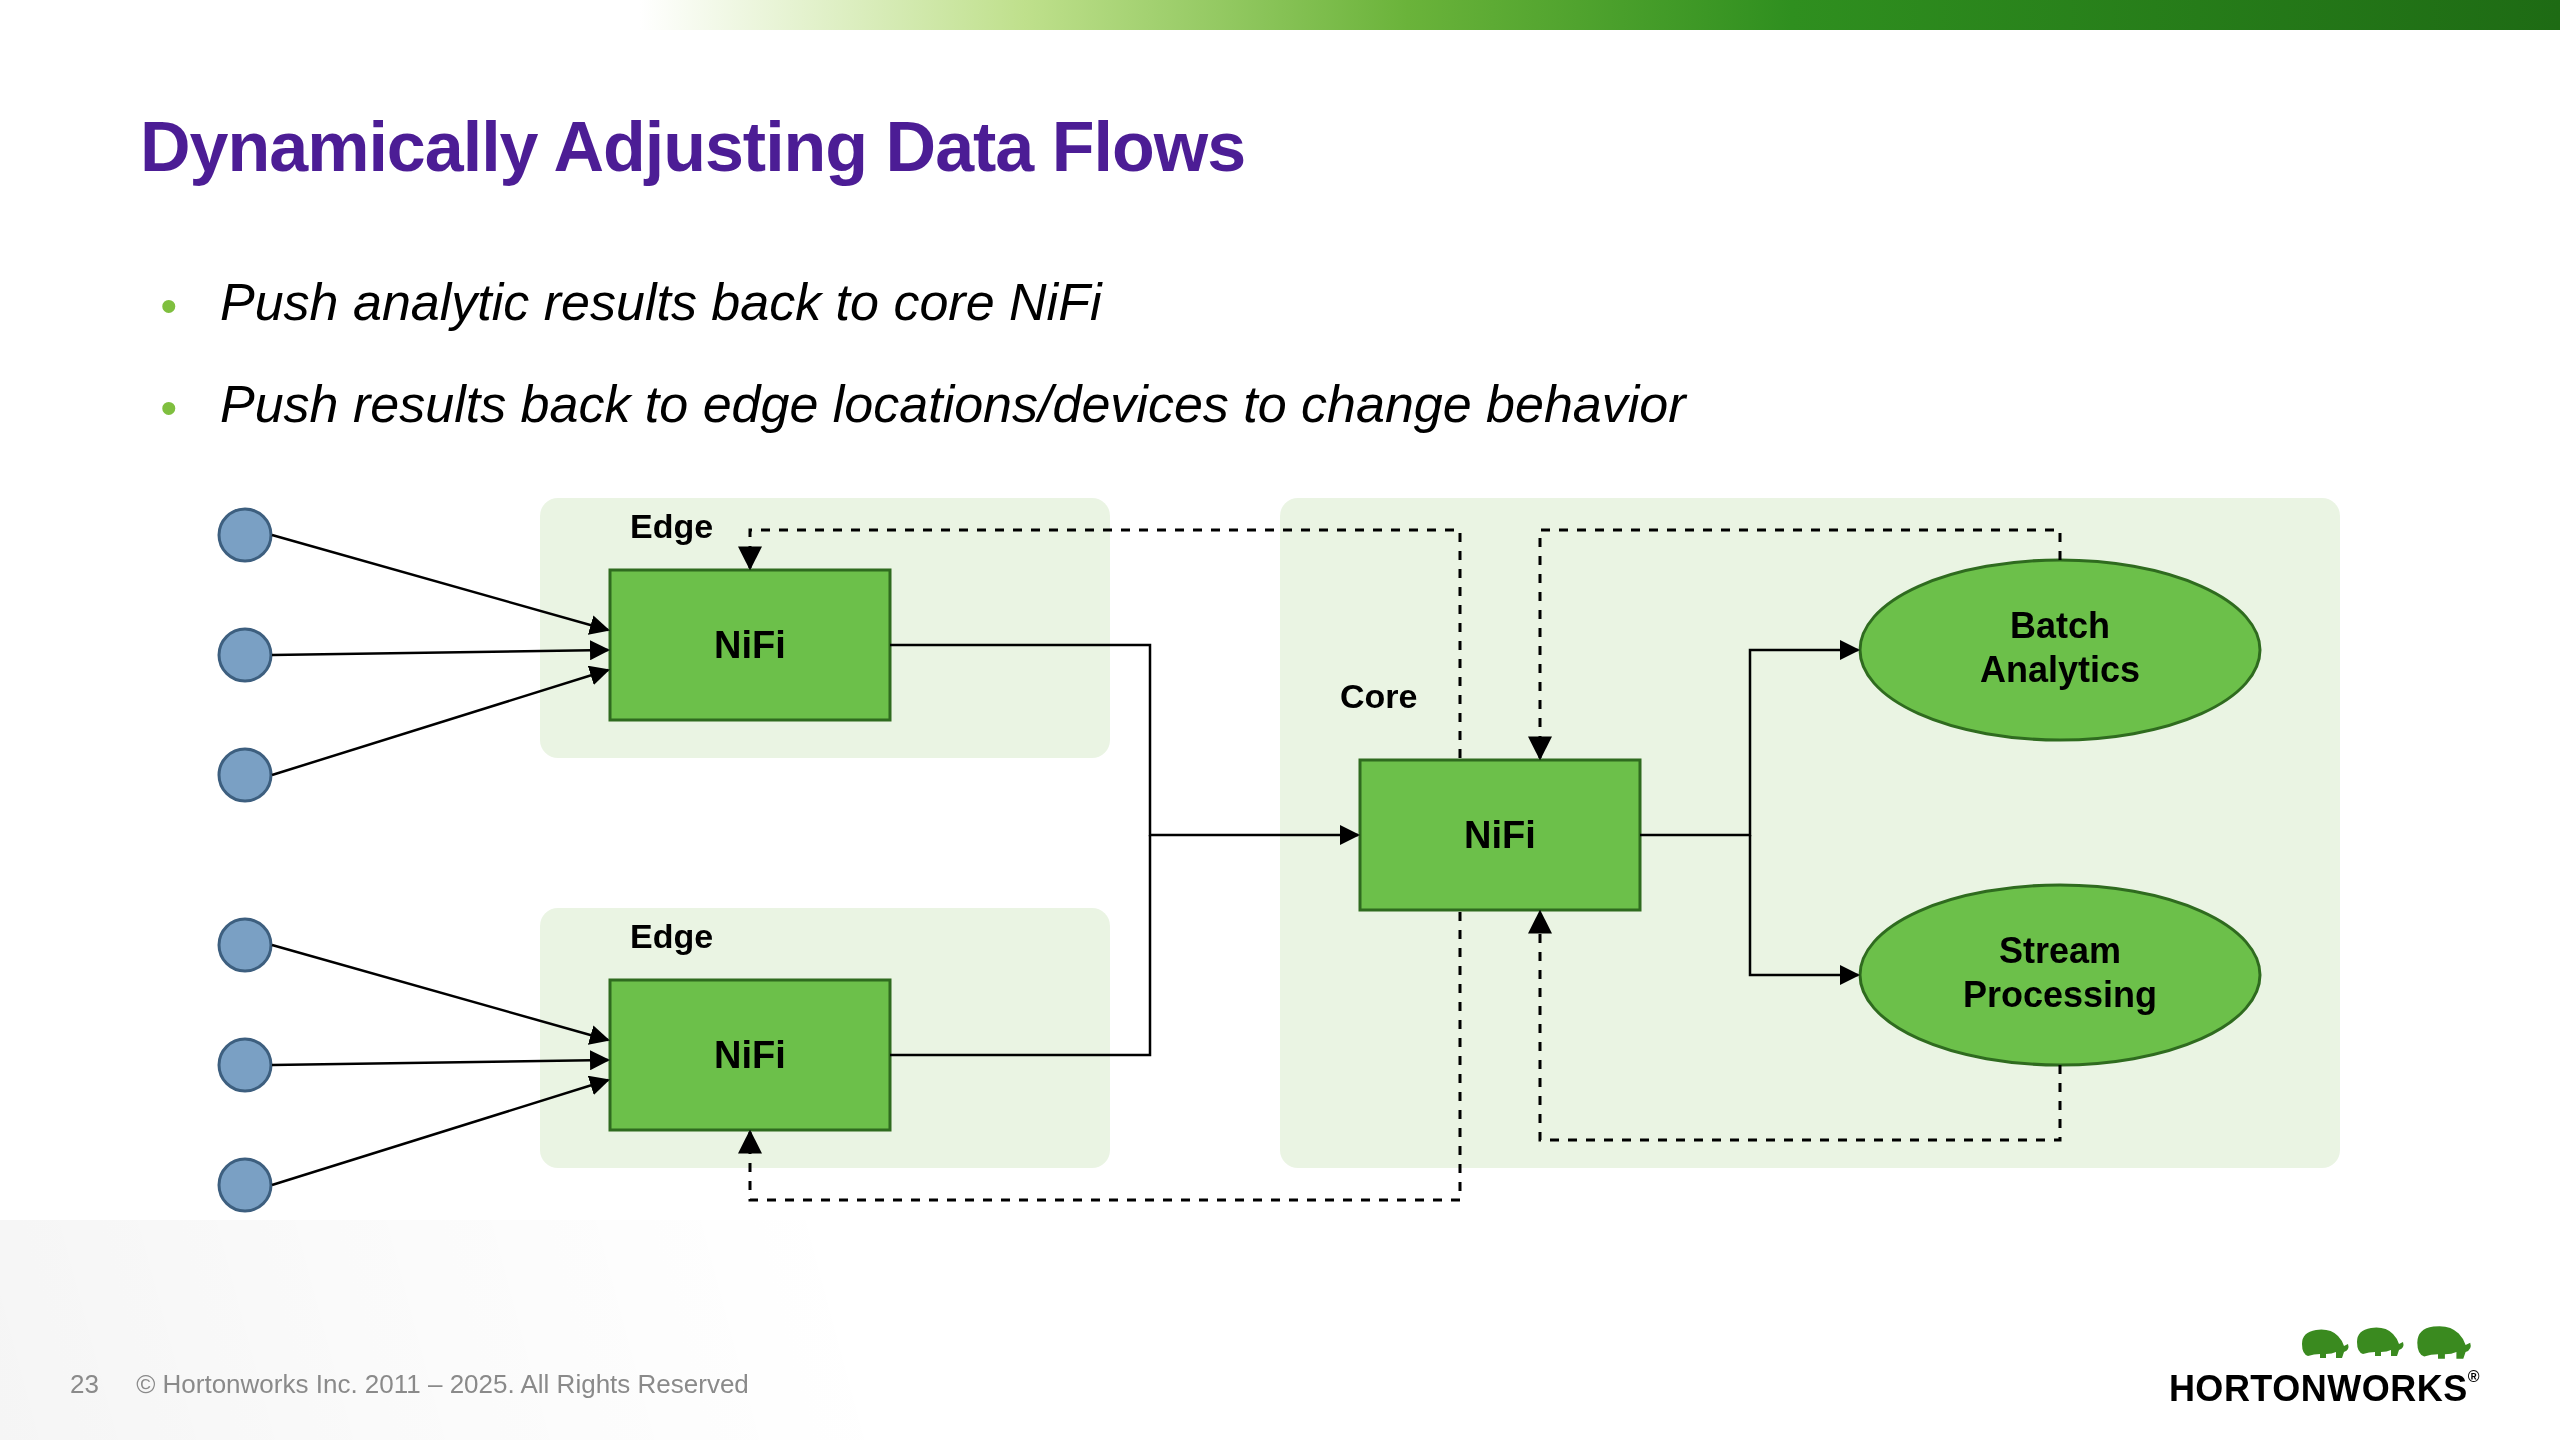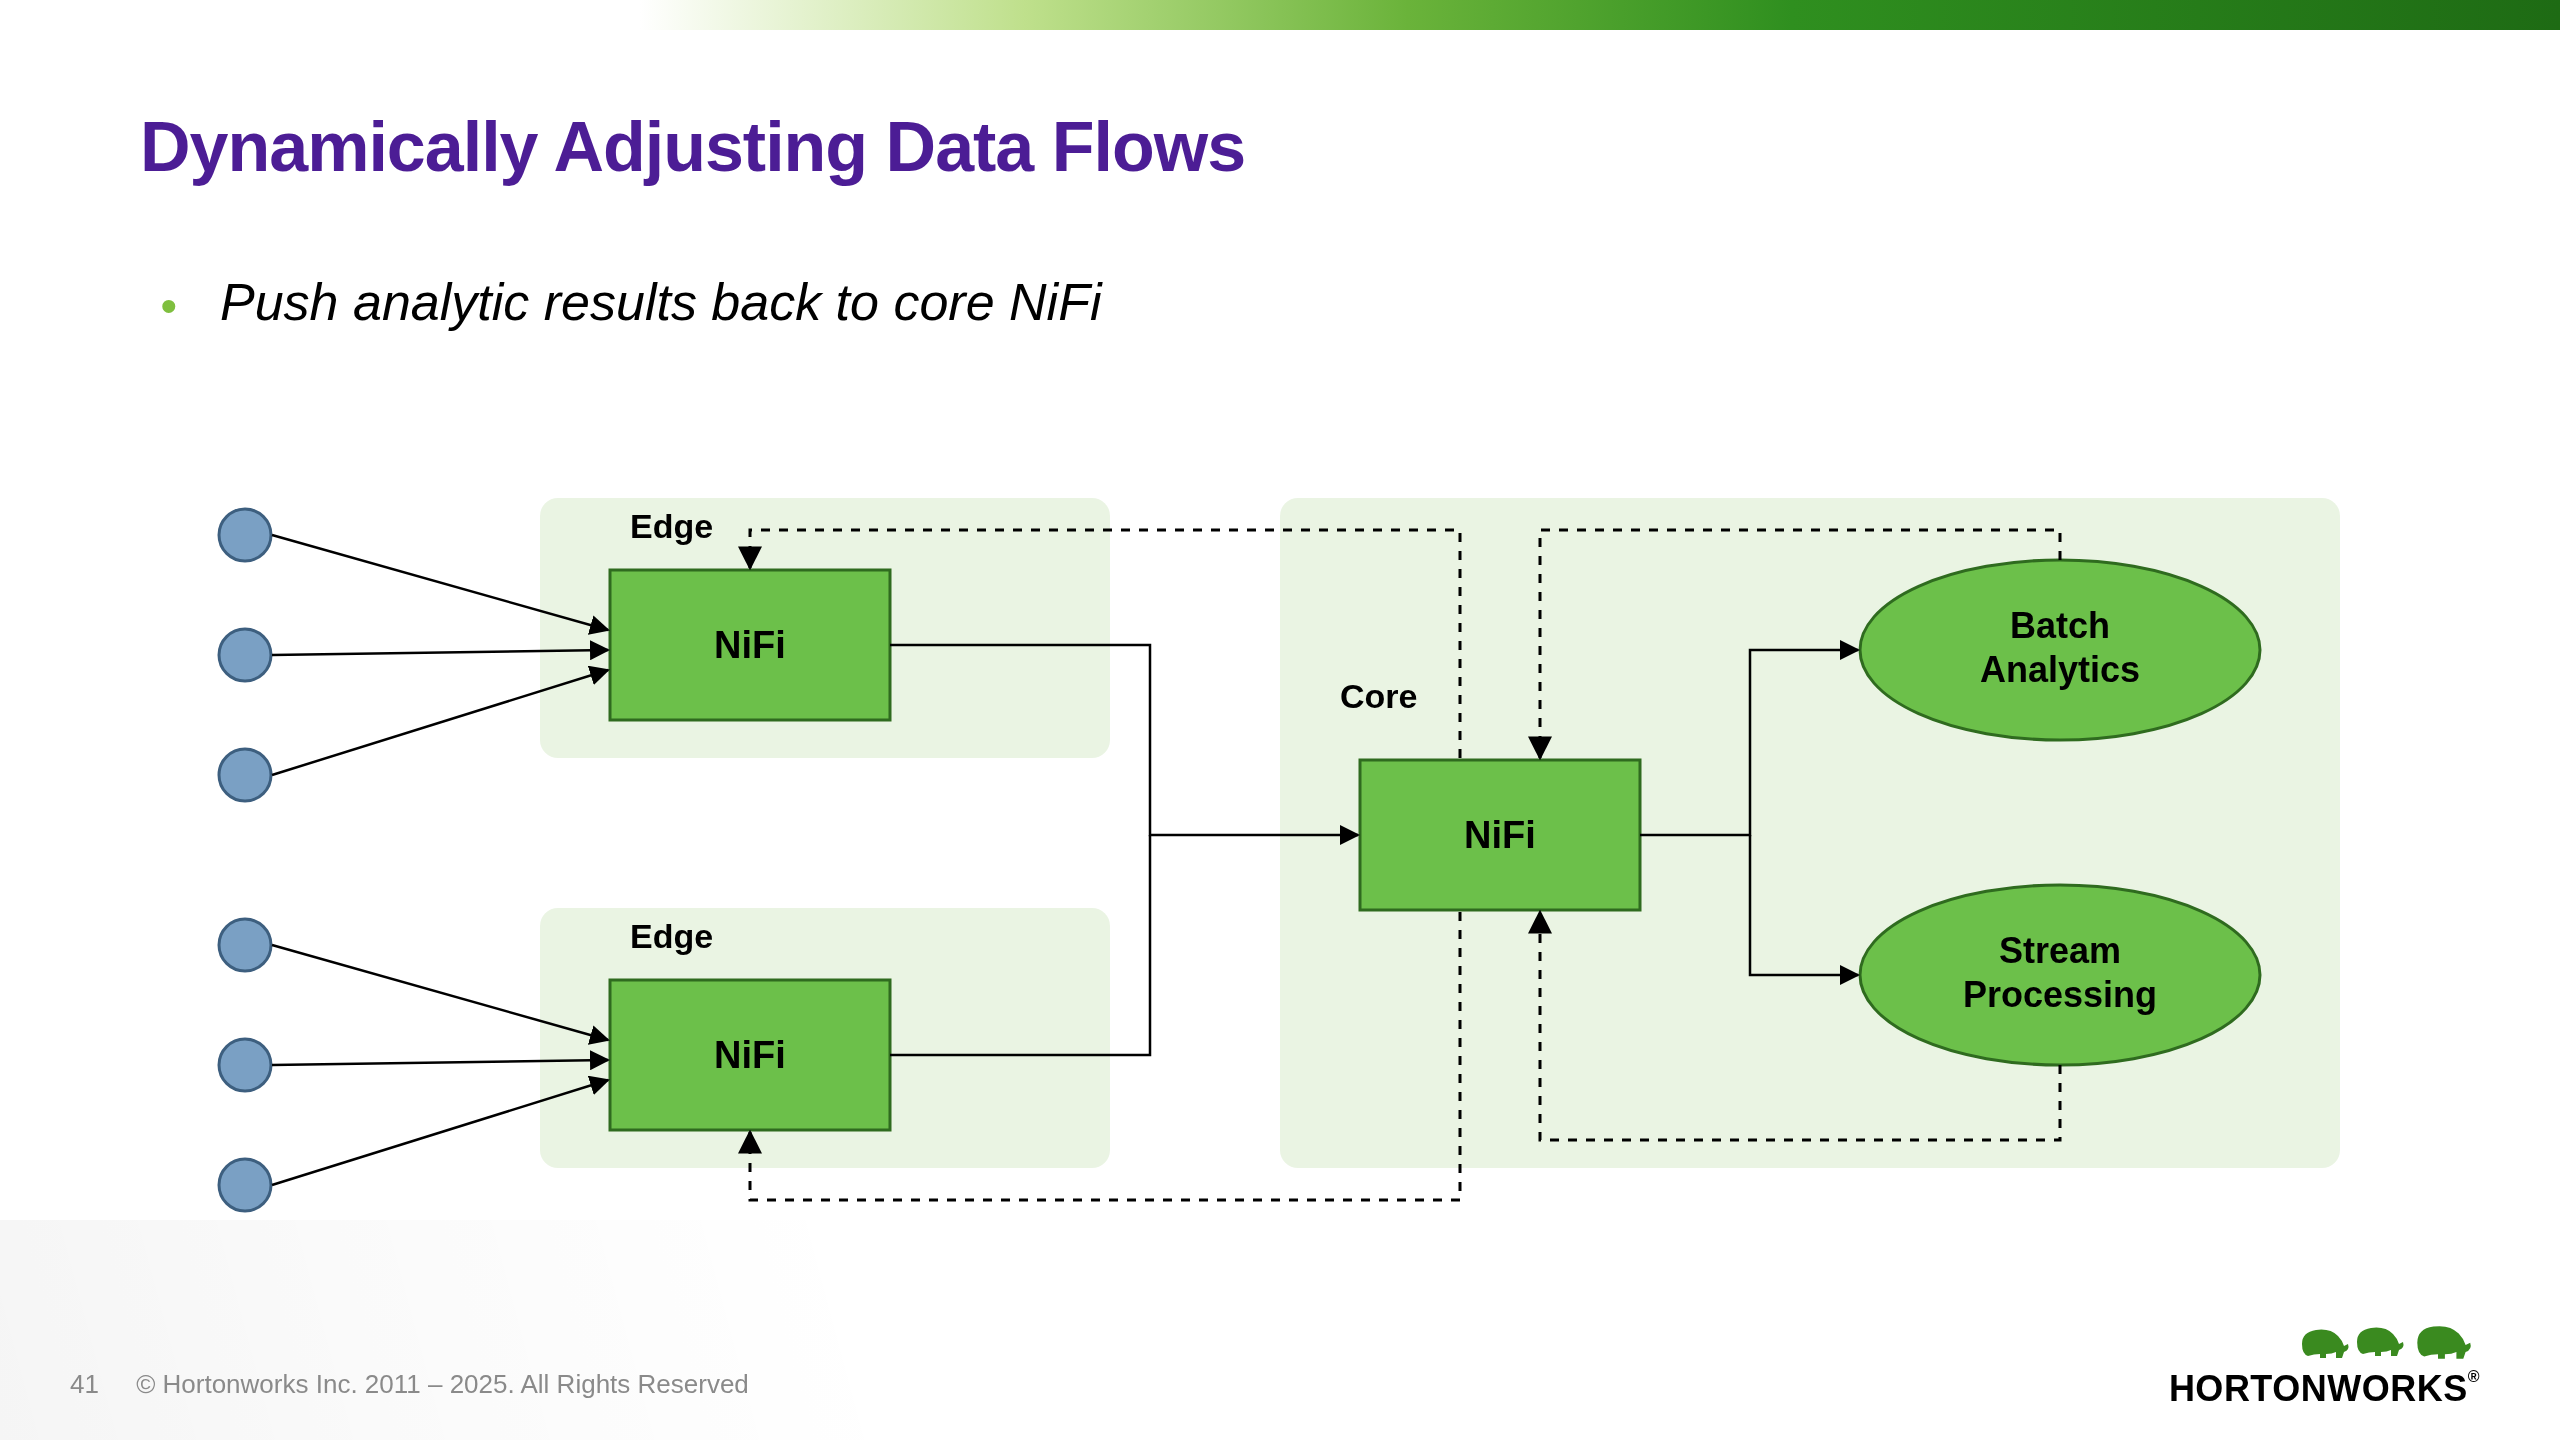--- a/index.html
+++ b/index.html
@@ -98,20 +98,21 @@
 </style>
 </head>
 <body>
 
 <div class="top-bar"></div>
 
 <h1 class="title">Dynamically Adjusting Data Flows</h1>
 
 <ul class="bullets">
   <li>Push analytic results back to core NiFi</li>
+  <li>Push results back to edge locations/devices to change behavior</li>
 </ul>
 
 <div class="diagram">
 <svg viewBox="0 0 2170 740" width="2170" height="740" xmlns="http://www.w3.org/2000/svg">
   <defs>
     <marker id="arrow" viewBox="0 0 10 10" refX="9" refY="5" markerWidth="8" markerHeight="8" orient="auto-start-reverse">
       <path d="M 0 0 L 10 5 L 0 10 z" fill="#000"></path>
     </marker>
     <marker id="arrow-dash" viewBox="0 0 10 10" refX="9" refY="5" markerWidth="8" markerHeight="8" orient="auto-start-reverse">
       <path d="M 0 0 L 10 5 L 0 10 z" fill="#000"></path>
@@ -181,21 +182,21 @@
 
   <path d="M 1270 278 L 1270 50 L 560 50 L 560 88" stroke="#000" stroke-width="3" stroke-dasharray="9 9" fill="none" marker-end="url(#arrow-dash)"></path>
 
   <path d="M 1270 432 L 1270 720 L 560 720 L 560 652" stroke="#000" stroke-width="3" stroke-dasharray="9 9" fill="none" marker-end="url(#arrow-dash)"></path>
 </svg>
 </div>
 
 <div class="bottom-shine"></div>
 
 <div class="footer">
-  <span class="pn">41</span>
+  <span class="pn">23</span>
   <span>© Hortonworks Inc. 2011 – 2025. All Rights Reserved</span>
 </div>
 
 <div class="hw-logo">
   <svg class="hw-elephants" viewBox="0 0 180 42">
     <g fill="#3a8a1f">
       <g transform="translate(0,4)">
         <path d="M8 30 q-6 -2 -6 -12 q0 -12 14 -14 q14 -2 22 6 q4 4 6 10 l4 -2 q2 6 -4 8 l-2 6 h-6 l0 -6 q-4 2 -10 2 l0 4 h-6 l0 -4 q-6 0 -12 2 z"></path>
       </g>
       <g transform="translate(55,2)">

